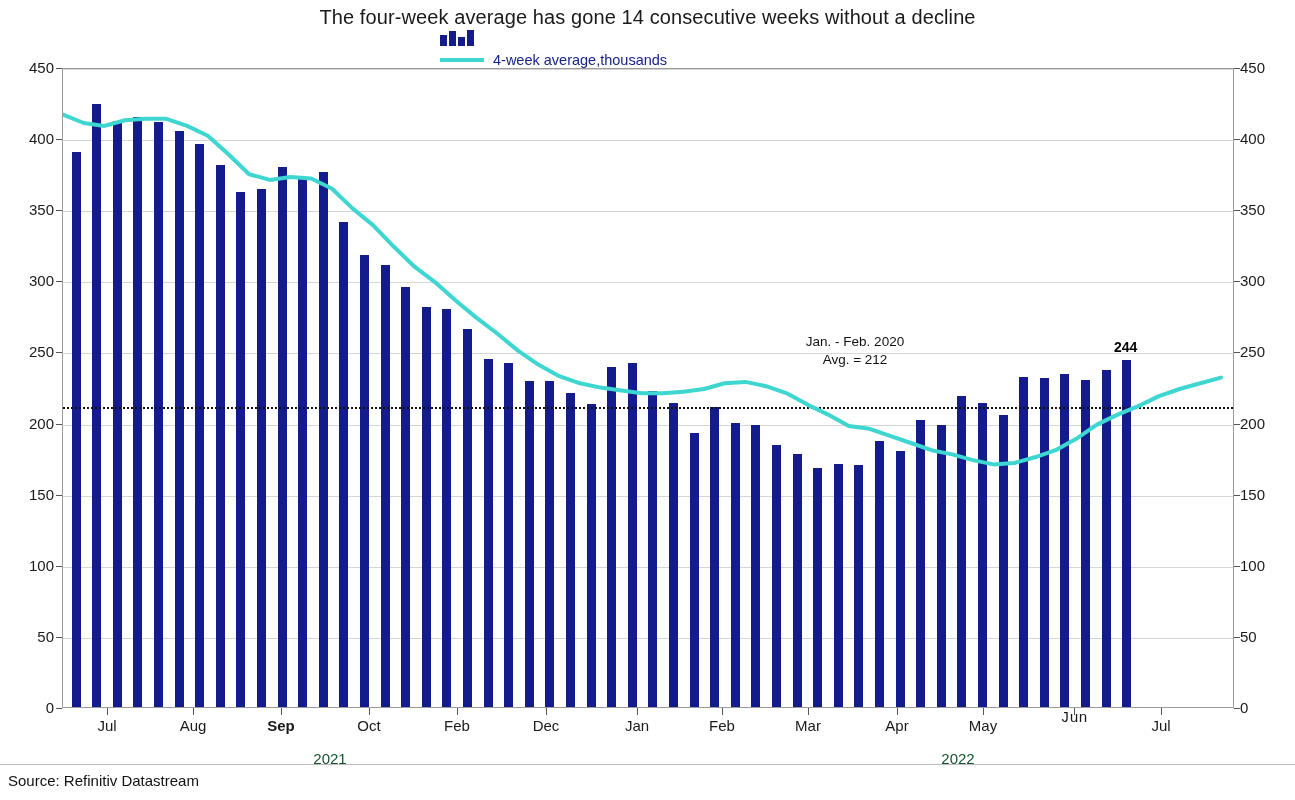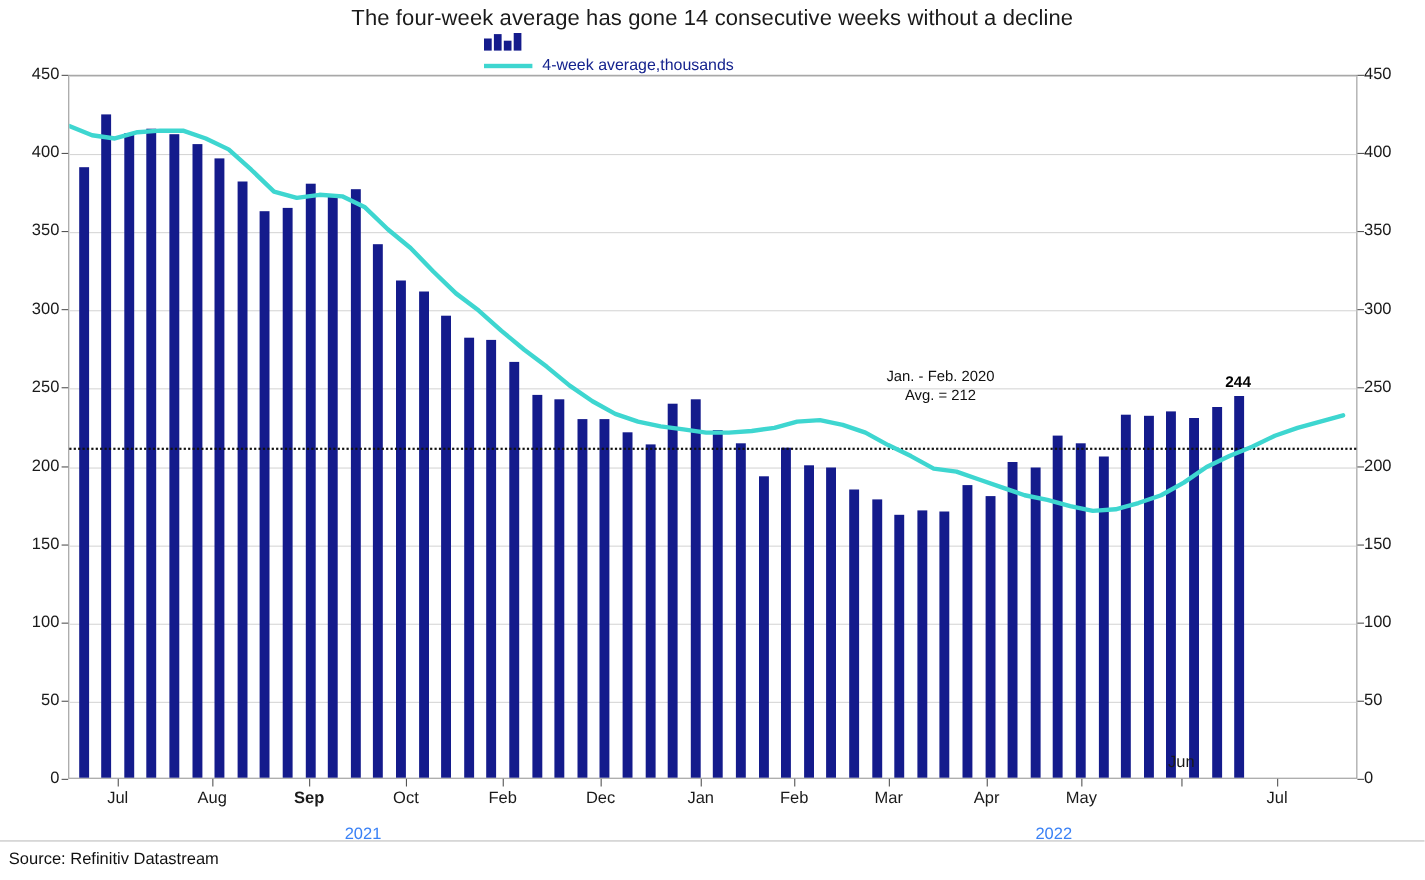--- a/index.html
+++ b/index.html
@@ -92,21 +92,21 @@
   }
   .x-tick {
     position: absolute;
     width: 1px;
     height: 7px;
     background: #555;
   }
   .year-label {
     position: absolute;
     font-size: 15px;
-    color: #3b82f6;
+    color: #14532d;
     transform: translateX(-50%);
     white-space: nowrap;
   }
   #legend {
     position: absolute;
     left: 440px;
     top: 27px;
     font-size: 14.5px;
     color: #15238e;
   }
@@ -293,21 +293,21 @@
     <div class="x-label" style="left: 637px; top: 717px;">Jan</div>
     <div class="x-tick" style="left: 637px; top: 708px;"></div>
     <div class="x-label" style="left: 722px; top: 717px;">Feb</div>
     <div class="x-tick" style="left: 722px; top: 708px;"></div>
     <div class="x-label" style="left: 808px; top: 717px;">Mar</div>
     <div class="x-tick" style="left: 808px; top: 708px;"></div>
     <div class="x-label" style="left: 897px; top: 717px;">Apr</div>
     <div class="x-tick" style="left: 897px; top: 708px;"></div>
     <div class="x-label" style="left: 983px; top: 717px;">May</div>
     <div class="x-tick" style="left: 983px; top: 708px;"></div>
-    <div class="x-label" style="left: 1074px; top: 684px;">Jun</div>
+    <div class="x-label" style="left: 1074px; top: 710px; font-family: Liberation Mono, monospace;">Jun</div>
     <div class="x-tick" style="left: 1074px; top: 708px;"></div>
     <div class="x-label" style="left: 1161px; top: 717px;">Jul</div>
     <div class="x-tick" style="left: 1161px; top: 708px;"></div>
     <div class="year-label" style="left: 330px; top: 750px;">2021</div>
     <div class="year-label" style="left: 958px; top: 750px;">2022</div>
     <div id="legend">
       <div class="legend-row">
         <span class="legend-bars">
           <i style="height:11px;background:#141b8c"></i>
           <i style="height:15px;background:#141b8c"></i>

